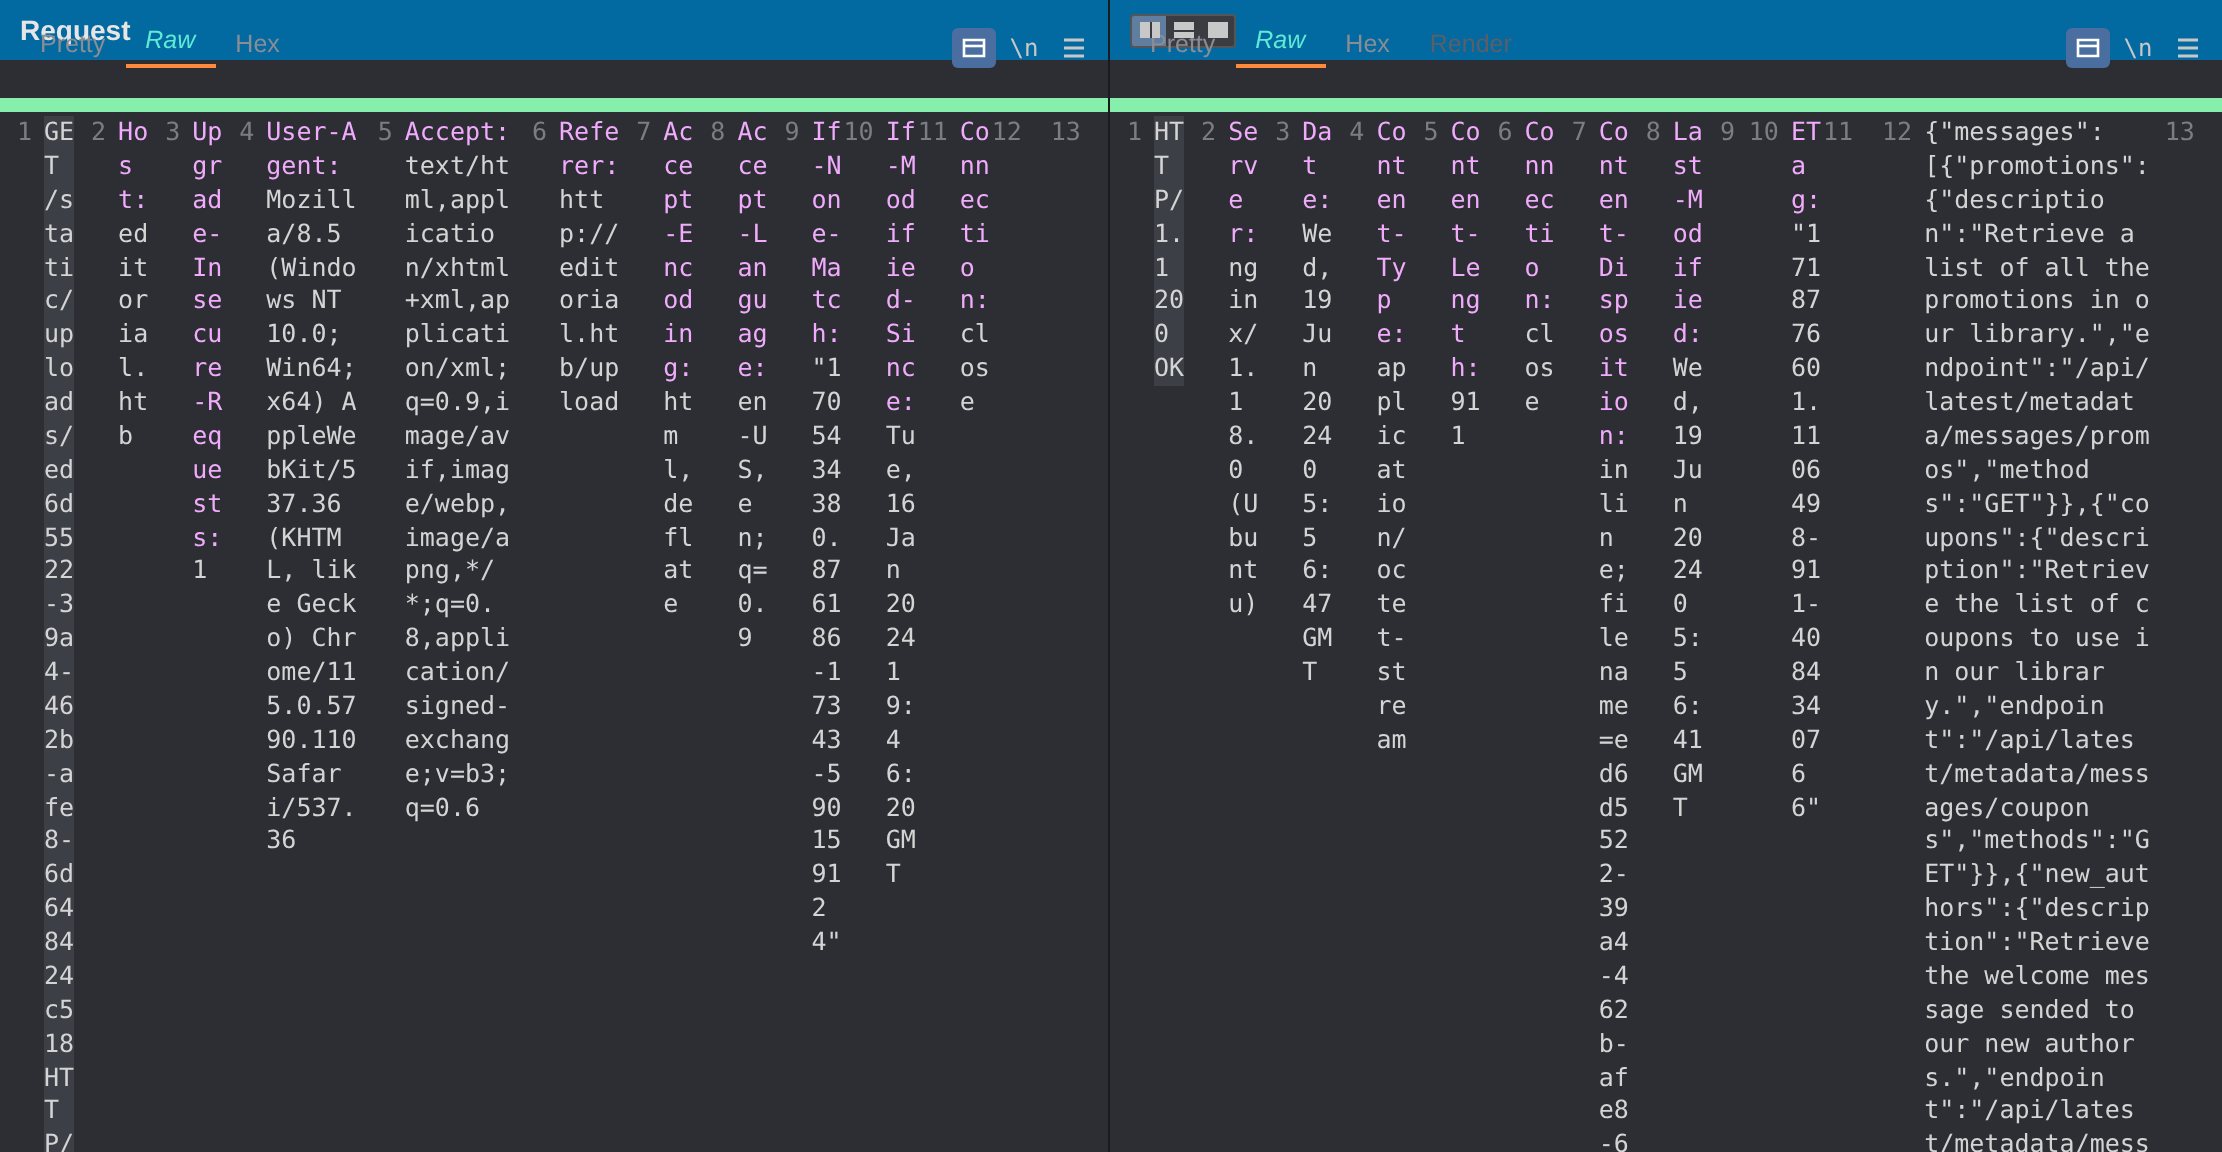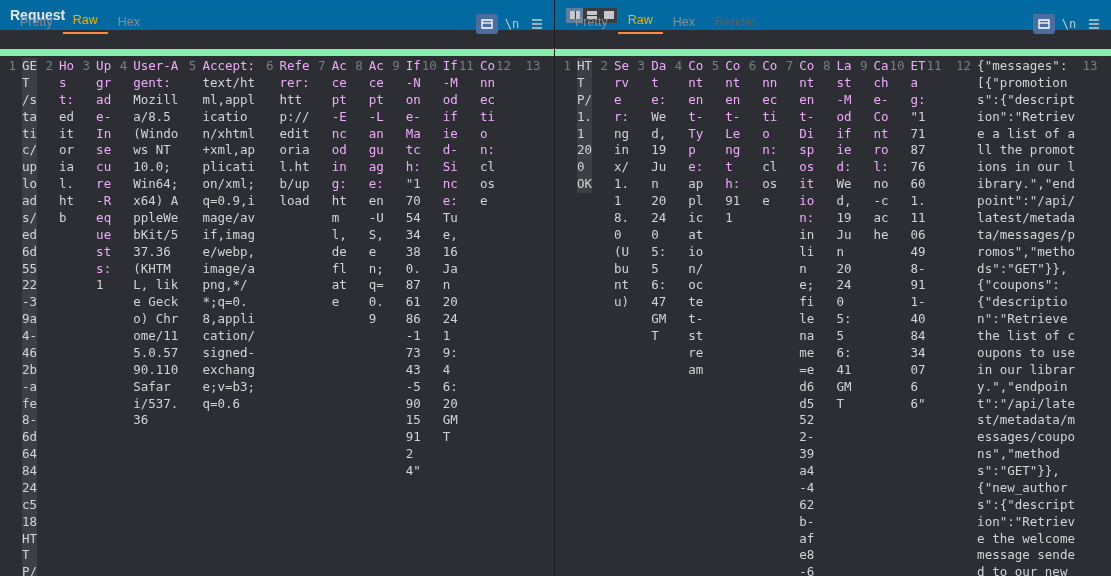--- a/index.html
+++ b/index.html
@@ -75,22 +75,23 @@
   border-bottom: 7px solid #86efac;
   font-family: "Segoe UI", Arial, sans-serif;
   font-size: 12.5px;
 }
 .tab {
   padding: 3px 10px 5px 10px;
   color: #8a8d94;
   cursor: pointer;
 }
 .tab.active {
-  color: #eab308;
+  color: #5eead4;
   border-bottom: 2px solid #ff8a3c;
+  font-style: italic;
 }
 .tab.disabled { color: #5c5f66; margin-top: 12px; }
 .spacer { flex: 1; }
 .icon-btn {
   width: 22px; height: 20px;
   display: flex; align-items: center; justify-content: center;
   margin-left: 3px;
   border-radius: 3px;
   cursor: pointer;
   color: #c8c8c8;
@@ -261,21 +262,20 @@
       <div class="line">
         <span class="ln">7</span>
         <span class="tx"><span class="hdr">Content-Disposition:</span><span class="val"> inline; filename=ed6d5522-39a4-462b-afe8-6d648424c518</span></span>
       </div>
       <div class="line">
         <span class="ln">8</span>
         <span class="tx"><span class="hdr">Last-Modified:</span><span class="val"> Wed, 19 Jun 2024 05:56:41 GMT</span></span>
       </div>
       <div class="line">
         <span class="ln">9</span>
-        <span class="tx"><span class="hdr">Cache-Control:</span><span class="val"> no-cache</span></span>
       </div>
       <div class="line">
         <span class="ln">10</span>
         <span class="tx"><span class="hdr">ETag:</span><span class="val"> "1718776601.1106498-911-4084340766"</span></span>
       </div>
       <div class="line">
         <span class="ln">11</span>
         <span class="tx">&nbsp;</span>
       </div>
       <div class="line">

